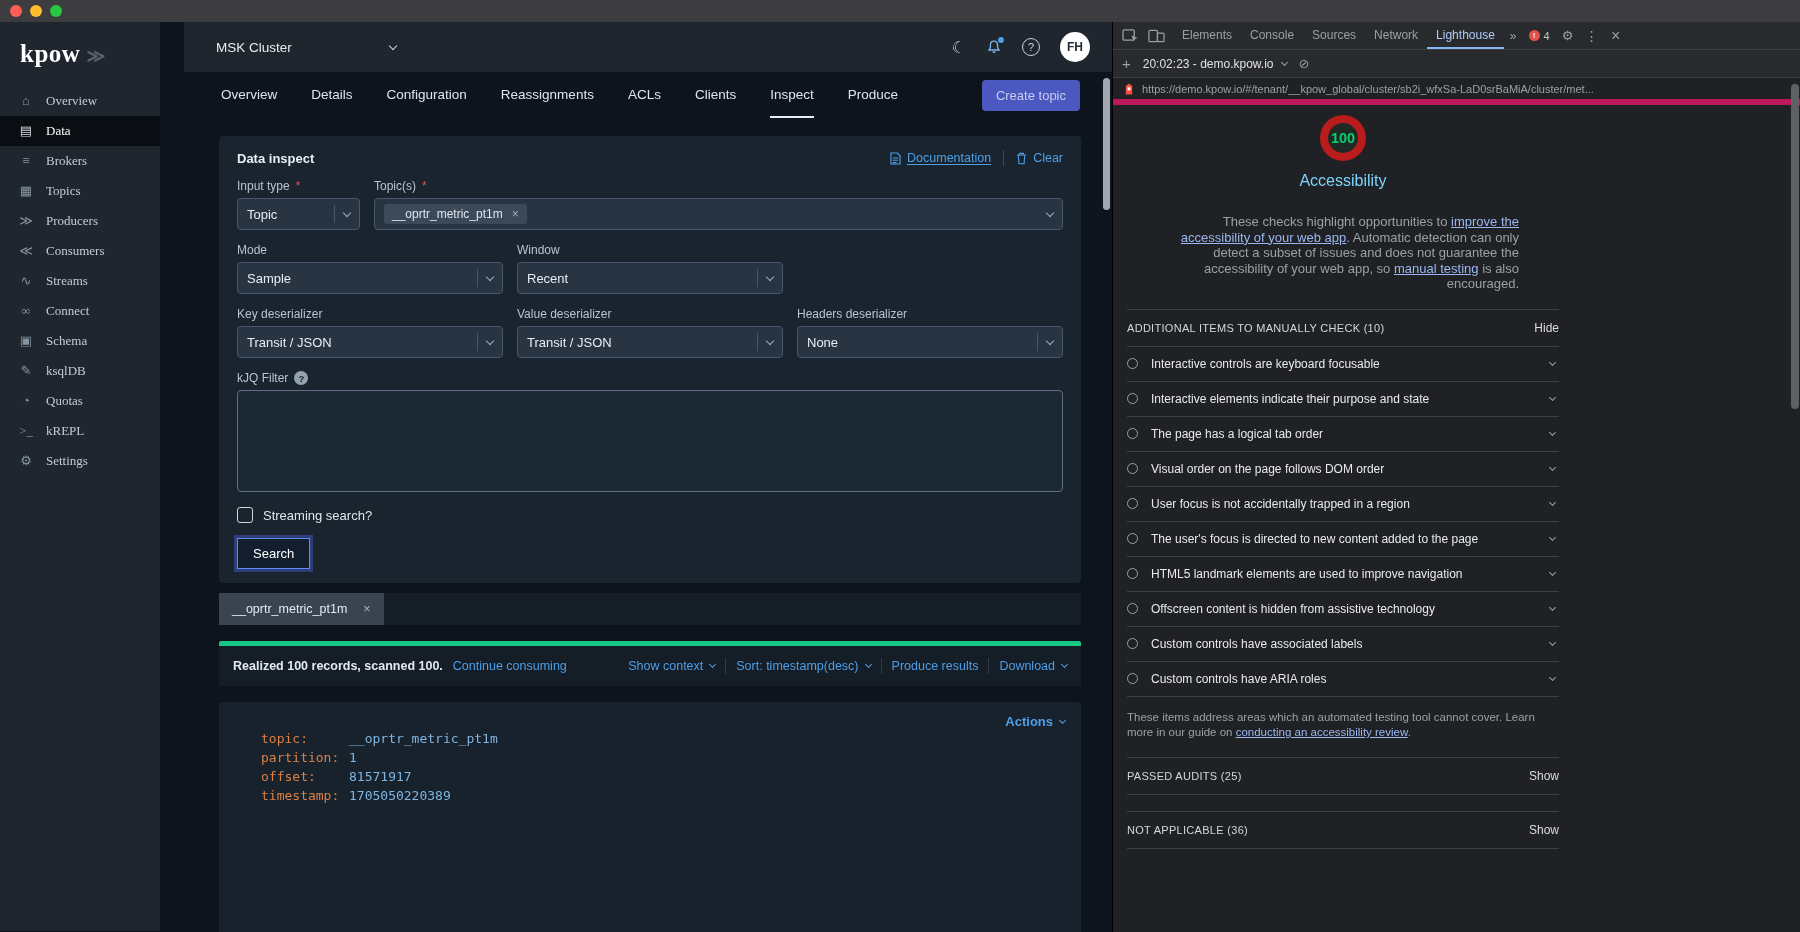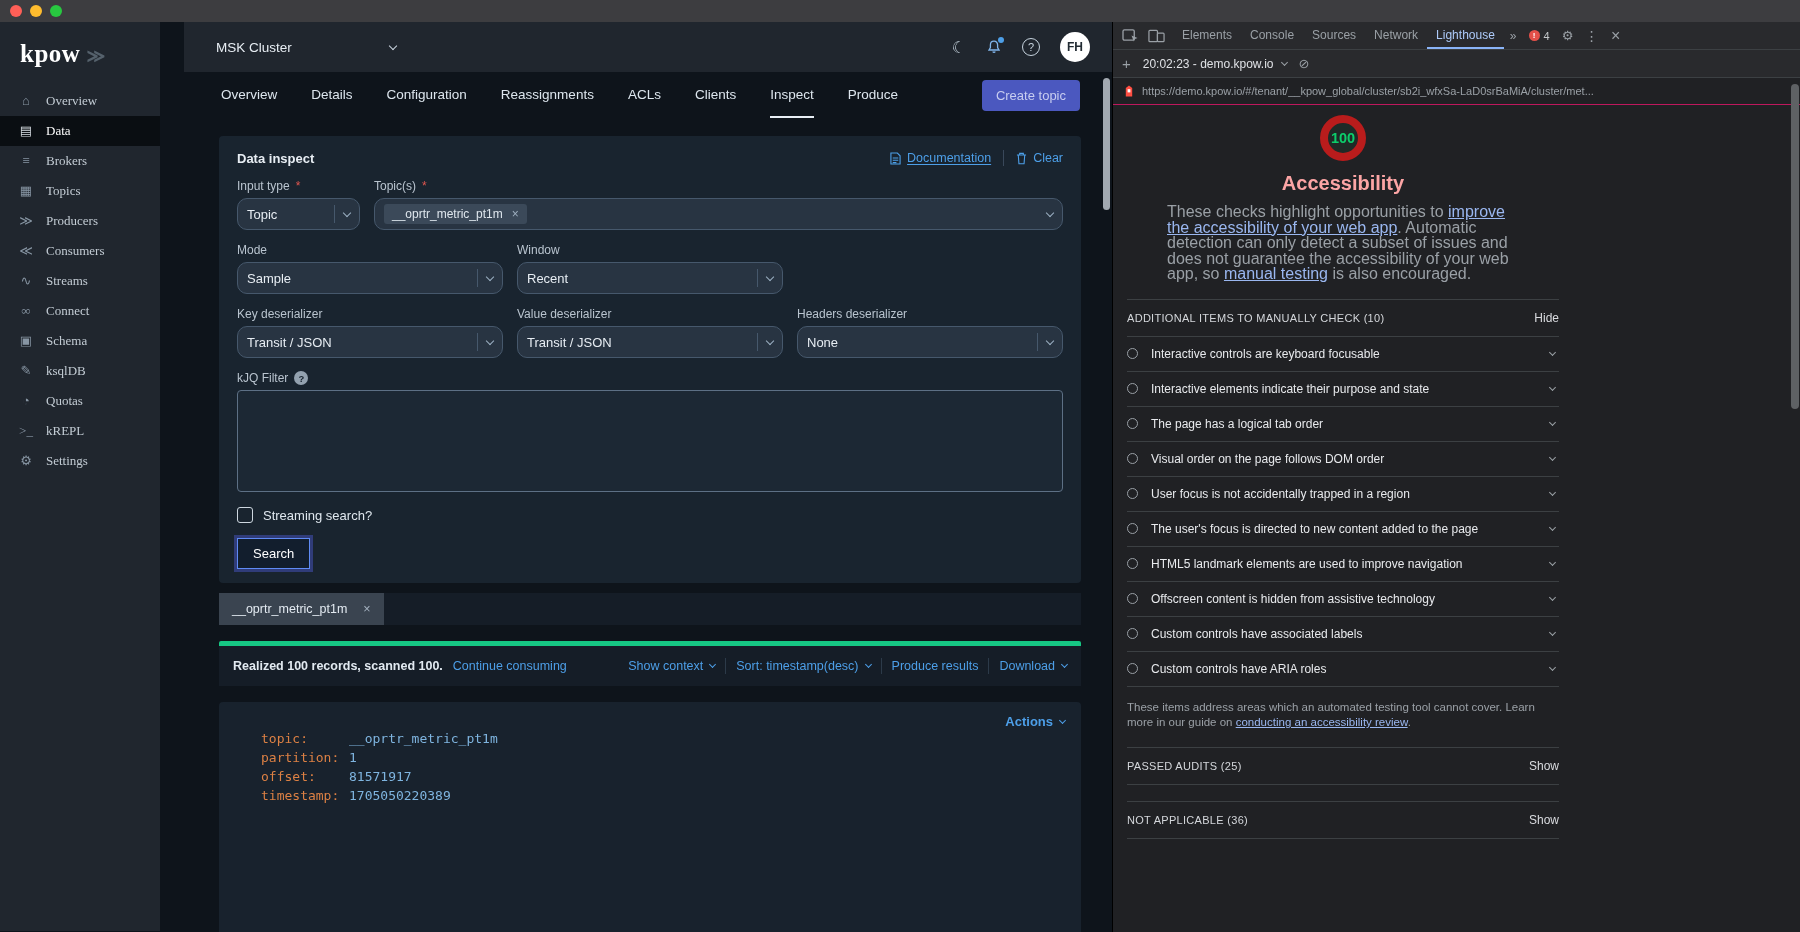--- a/index.html
+++ b/index.html
@@ -45,21 +45,21 @@
   .panel-links { margin-left:auto; display:flex; align-items:center; gap:12px; font-size:12.5px; }
   .plink { display:flex; align-items:center; gap:6px; cursor:pointer; color:#4d9fe8; }
   .plink u { text-underline-offset:2px; }
   .vsep { width:1px; height:16px; background:#39485a; }
 
   .frow { display:flex; gap:14px; margin-top:13px; }
   .fcol.grow { flex:1; }
   .w123 { width:123px; } .w266 { width:266px; }
   .flabel { font-size:12px; color:#b9c4cf; margin-bottom:5px; display:flex; align-items:center; gap:6px; }
   .req { color:#e0564f; }
-  .sel { height:32px; width:100%; background:#283442; border:1px solid #46586c; border-radius:10px; display:flex; align-items:center; padding:0 9px; color:#e7edf3; font-size:13px; cursor:pointer; }
+  .sel { height:32px; width:100%; background:#283442; border:1px solid #46586c; border-radius:4px; display:flex; align-items:center; padding:0 9px; color:#e7edf3; font-size:13px; cursor:pointer; }
   .sel-val { flex:1; white-space:nowrap; overflow:hidden; }
   .sel-div { width:1px; height:18px; background:#46586c; margin:0 9px; }
   .chev { display:inline-block; width:6px; height:6px; border-right:1.5px solid #9cb0c4; border-bottom:1.5px solid #9cb0c4; transform:rotate(45deg); margin-top:-3px; flex:none; }
   .flex-sp { flex:1; }
   .tag { background:#3b4959; border-radius:3px; color:#dfe7ee; font-size:12px; display:flex; align-items:center; gap:9px; padding:3px 8px; }
   .tag-x { color:#9fb0c0; cursor:pointer; }
   .qmark { width:14px; height:14px; border-radius:50%; background:#93a1af; color:#17222e; font-size:9.5px; font-weight:700; display:inline-flex; align-items:center; justify-content:center; cursor:pointer; }
   .kjq { height:102px; background:#1c2834; border:1px solid #5d7085; border-radius:4px; cursor:text; }
   .chk-row { display:flex; align-items:center; gap:10px; margin-top:15px; color:#dfe7ee; font-size:13px; }
   .chk { width:16px; height:16px; border:1.4px solid #cdd7e0; border-radius:3px; cursor:pointer; }
@@ -99,29 +99,29 @@
   .badge { display:flex; align-items:center; gap:4px; padding:0 6px; cursor:pointer; }
   .err-ic { width:11px; height:11px; border-radius:50%; background:#e35049; color:#fff; font-size:8px; display:flex; align-items:center; justify-content:center; font-weight:700; }
   .badge-count { font-size:11px; color:#c4c7ca; }
   .dt-btn { width:24px; text-align:center; cursor:pointer; color:#9aa0a6; }
 
   .lh-toolbar { height:28px; display:flex; align-items:center; gap:12px; border-bottom:1px solid #3c4043; background:#292a2d; padding:0 9px; }
   .lh-plus { font-size:15px; cursor:pointer; }
   .lh-select { display:flex; align-items:center; gap:8px; font-size:12px; color:#dfe1e5; cursor:pointer; }
   .lh-select .chev { width:5px; height:5px; border-color:#9aa0a6; }
   .lh-block { font-size:13px; cursor:pointer; }
-  .lh-url { height:27px; display:flex; align-items:center; gap:7px; padding:0 10px; border-bottom:1px solid #be185d; }
+  .lh-url { height:27px; display:flex; align-items:center; gap:7px; padding:0 10px; border-bottom:6px solid #be185d; }
   .lh-url-text { font-size:11px; color:#9aa0a6; white-space:nowrap; overflow:hidden; text-overflow:ellipsis; max-width:470px; }
 
   .lh-report { position:absolute; top:84px; bottom:0; left:0; right:12px; overflow:hidden; }
   .lh-col { width:432px; margin-left:14px; }
   .gauge-wrap { text-align:center; padding-top:9px; }
   .lh-gauge { width:46px; height:46px; border:8px solid #b91c1c; border-radius:50%; display:inline-flex; align-items:center; justify-content:center; color:#0cce6b; font-size:14.5px; font-weight:600; background:rgba(12,206,107,.05); cursor:pointer; }
-  .lh-title { text-align:center; color:#fca5a5; font-size:20px; font-weight:700; margin-top:11px; }
-  .lh-desc { max-width:352px; margin:9px auto 0; text-align:left; font-size:16px; line-height:15.5px; color:#9aa0a6; }
+  .lh-title { text-align:center; color:#7dd3fc; font-size:16px; font-weight:400; margin-top:11px; }
+  .lh-desc { max-width:352px; margin:24px auto 0; text-align:right; font-size:13px; line-height:15.5px; color:#9aa0a6; }
   .lh-link { color:#9ab7f0; text-decoration:underline; cursor:pointer; }
   .lh-sec-row { display:flex; align-items:center; justify-content:space-between; height:38px; border-top:1px solid #3c4043; border-bottom:1px solid #3c4043; }
   .lh-sec-title { font-size:11px; letter-spacing:.3px; color:#d4d7db; font-weight:500; }
   .lh-toggle { font-size:12px; color:#dadce0; cursor:pointer; }
   .manual-head { margin-top:17px; }
   .lh-item { display:flex; align-items:center; gap:13px; height:35px; border-bottom:1px solid #3c4043; cursor:pointer; }
   .lh-radio { width:11px; height:11px; border:1.5px solid #9aa0a6; border-radius:50%; flex:none; }
   .lh-item-label { font-size:12px; color:#e8eaed; flex:1; }
   .lh-item .chev { width:5px; height:5px; border-color:#9aa0a6; margin-right:4px; }
   .lh-footer { font-size:11.5px; line-height:15.5px; color:#9aa0a6; margin-top:13px; }

